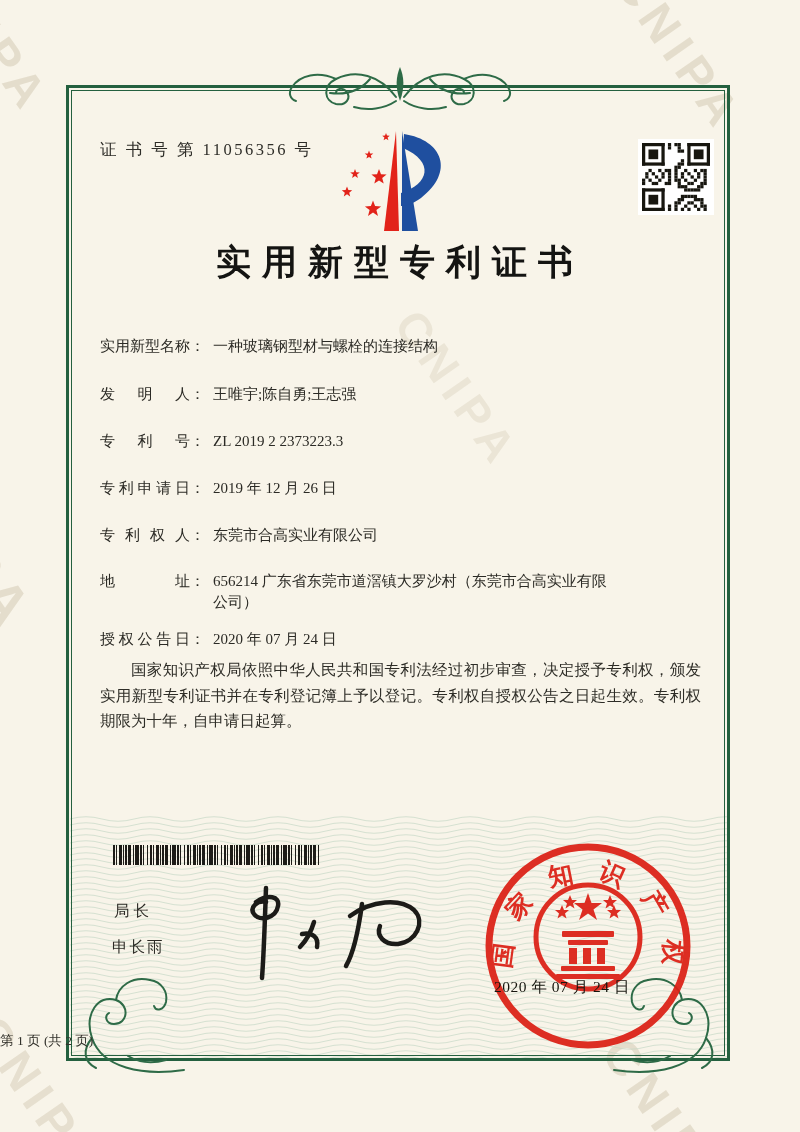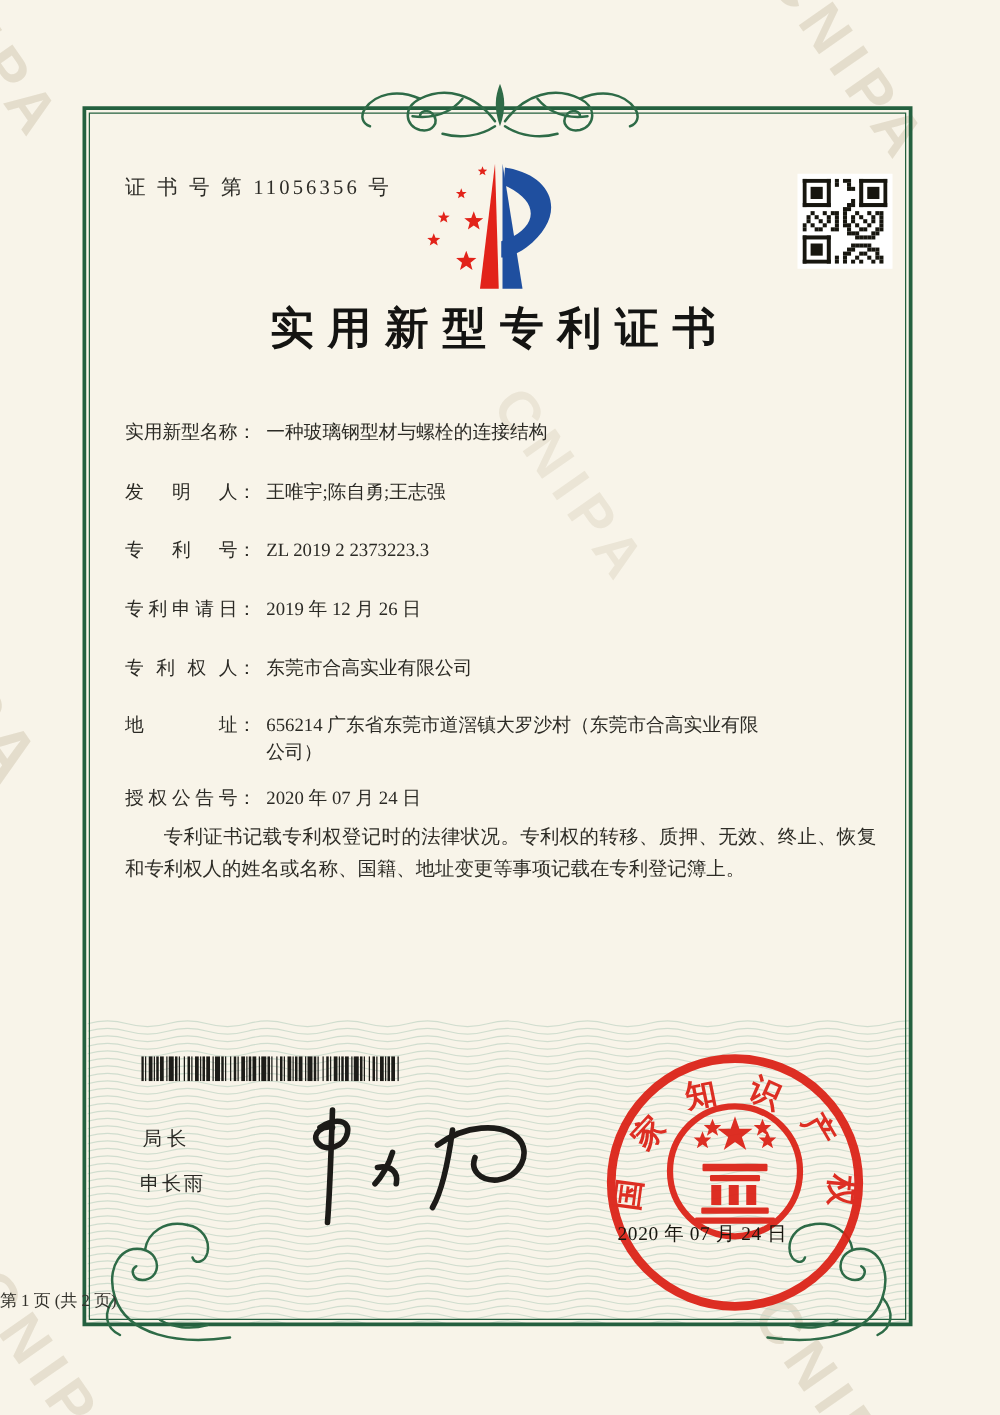--- a/index.html
+++ b/index.html
@@ -304,26 +304,26 @@
     <div class="frow" style="top:478px;">
       <span class="lbl">专利申请日</span><span class="colon">：</span><span class="val">2019 年 12 月 26 日</span>
     </div>
     <div class="frow" style="top:525px;">
       <span class="lbl">专利权人</span><span class="colon">：</span><span class="val">东莞市合高实业有限公司</span>
     </div>
     <div class="frow" style="top:571px;">
       <span class="lbl">地址</span><span class="colon">：</span><span class="val wrap">656214 广东省东莞市道滘镇大罗沙村（东莞市合高实业有限公司）</span>
     </div>
     <div class="frow" style="top:629px; width:620px;">
-      <span class="lbl">授权公告号</span><span class="colon">：</span><span class="val">2020 年 07 月 24 日</span>
+      <span class="lbl">授权公告日</span><span class="colon">：</span><span class="val">2020 年 07 月 24 日</span>
     </div>
   </div>
 
   <div class="body-text">
-    <p>专利证书记载专利权登记时的法律状况。专利权的转移、质押、无效、终止、恢复和专利权人的姓名或名称、国籍、地址变更等事项记载在专利登记簿上。</p>
+    <p>国家知识产权局依照中华人民共和国专利法经过初步审查，决定授予专利权，颁发实用新型专利证书并在专利登记簿上予以登记。专利权自授权公告之日起生效。专利权期限为十年，自申请日起算。</p>
   </div>
 
   <svg class="barcode" id="barcodeSvg" width="212" height="20">
       <rect x="0" y="0" width="2" height="20" fill="#1d1c18"></rect>
       <rect x="3" y="0" width="1" height="20" fill="#1d1c18"></rect>
       <rect x="6" y="0" width="3" height="20" fill="#1d1c18"></rect>
       <rect x="10" y="0" width="1" height="20" fill="#1d1c18"></rect>
       <rect x="12" y="0" width="2" height="20" fill="#1d1c18"></rect>
       <rect x="15" y="0" width="3" height="20" fill="#1d1c18"></rect>
       <rect x="20" y="0" width="1" height="20" fill="#1d1c18"></rect>

